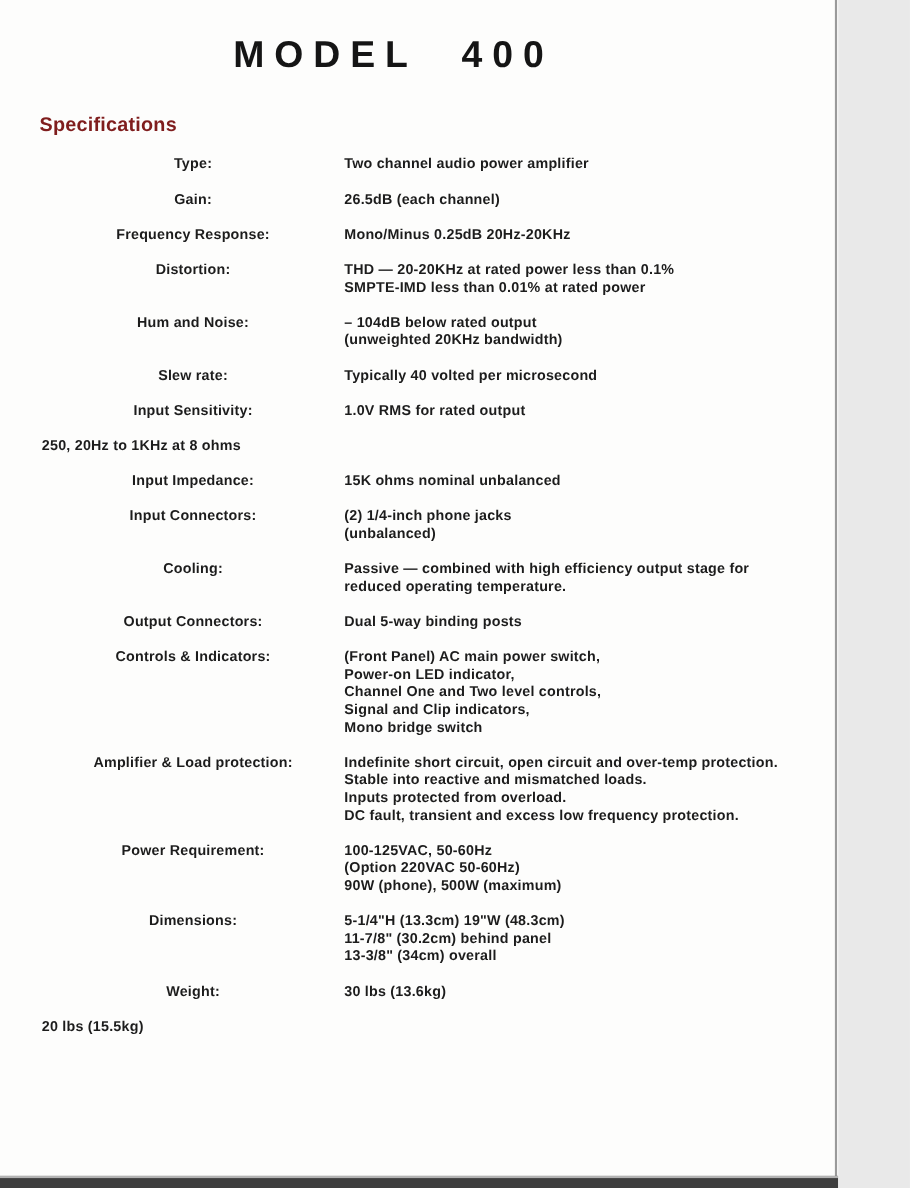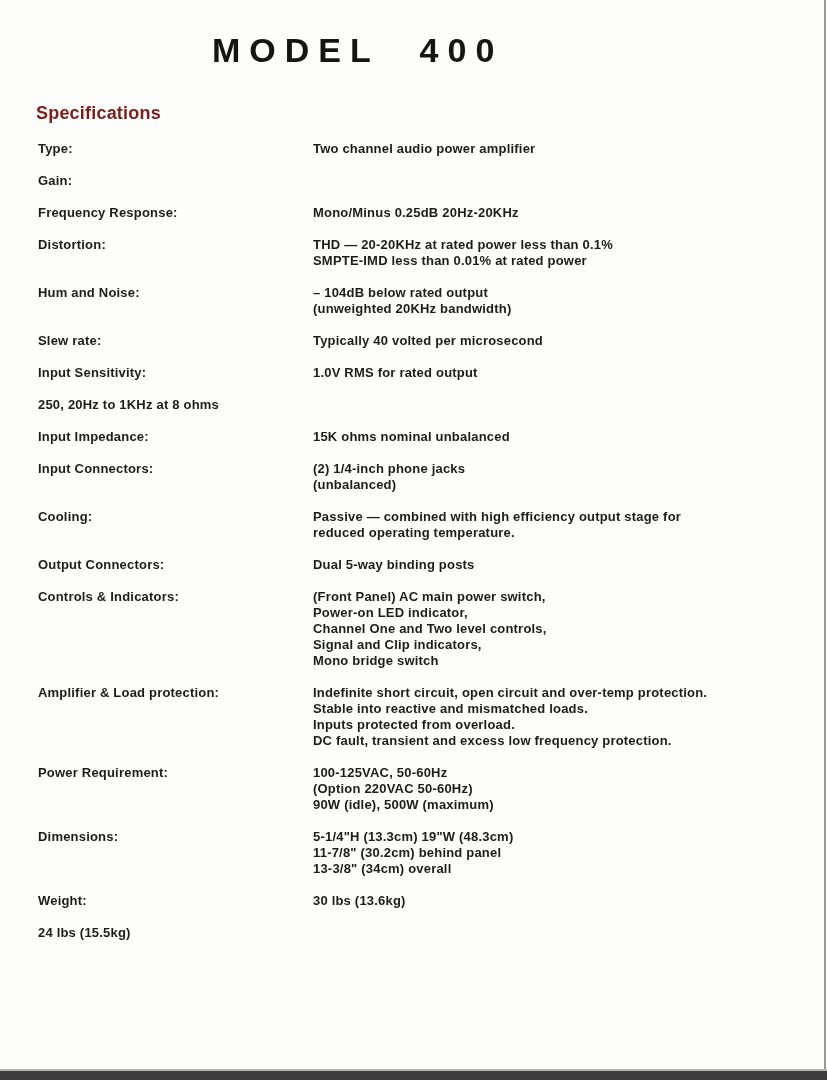--- a/index.html
+++ b/index.html
@@ -2,21 +2,21 @@
 <html><head>
 <meta charset="utf-8">
 <style>
   html, body {
     margin: 0;
     padding: 0;
     background: #e9e9e9;
   }
   .page {
     position: relative;
-    width: 827px;
+    width: 762px;
     height: 1080px;
     background: #fdfdfc;
     font-family: "Liberation Sans", sans-serif;
     color: #1a1a1a;
     overflow: hidden;
     box-sizing: border-box;
   }
   .page-title {
     margin: 0;
     padding: 30px 0 0 212px;
@@ -49,20 +49,21 @@
     font-weight: bold;
     letter-spacing: 0.2px;
     color: #1c1c1c;
   }
   .spec-row.no-gap {
     margin-bottom: 16px;
   }
   .spec-label {
     width: 275px;
     flex: 0 0 275px;
+    text-align: center;
   }
   .spec-value {
     flex: 1 1 auto;
     padding-right: 40px;
   }
   .value-line {
     min-height: 16px;
   }
   .page-right-border {
     position: absolute;
@@ -95,20 +96,23 @@
   <div class="spec-table">
     <div class="spec-row">
       <div class="spec-label">Type:</div>
       <div class="spec-value">
           <div class="value-line">Two channel audio power amplifier</div>
         </div>
     </div>
 
     <div class="spec-row">
       <div class="spec-label">Gain:</div>
+      <div class="spec-value">
+          <div class="value-line">26.5dB (each channel)</div>
+        </div>
     </div>
 
 
     <div class="spec-row">
       <div class="spec-label">Frequency Response:</div>
       <div class="spec-value">
           <div class="value-line">Mono/Minus 0.25dB 20Hz-20KHz</div>
         </div>
     </div>
 
@@ -197,21 +201,21 @@
           <div class="value-line">Inputs protected from overload.</div>
           <div class="value-line">DC fault, transient and excess low frequency protection.</div>
         </div>
     </div>
 
     <div class="spec-row">
       <div class="spec-label">Power Requirement:</div>
       <div class="spec-value">
           <div class="value-line">100-125VAC, 50-60Hz</div>
           <div class="value-line">(Option 220VAC 50-60Hz)</div>
-          <div class="value-line">90W (idle), 500W (maximum)</div>
+          <div class="value-line">90W (phone), 500W (maximum)</div>
         </div>
     </div>
 
     <div class="spec-row">
       <div class="spec-label">Dimensions:</div>
       <div class="spec-value">
           <div class="value-line">5-1/4"H (13.3cm) 19"W (48.3cm)</div>
           <div class="value-line">11-7/8" (30.2cm) behind panel</div>
           <div class="value-line">13-3/8" (34cm) overall</div>
         </div>
@@ -219,21 +223,21 @@
 
     <div class="spec-row no-gap">
       <div class="spec-label">Weight:</div>
       <div class="spec-value">
           <div class="value-line">30 lbs (13.6kg)</div>
         </div>
     </div>
 
     <div class="spec-row">
       <div class="spec-value">
-          <div class="value-line">24 lbs (15.5kg)</div>
+          <div class="value-line">20 lbs (15.5kg)</div>
         </div>
     </div>
   </div>
 
   <div class="page-right-border"></div>
 
   <div class="page-bottom-bar"></div>
 
 </div>
 

